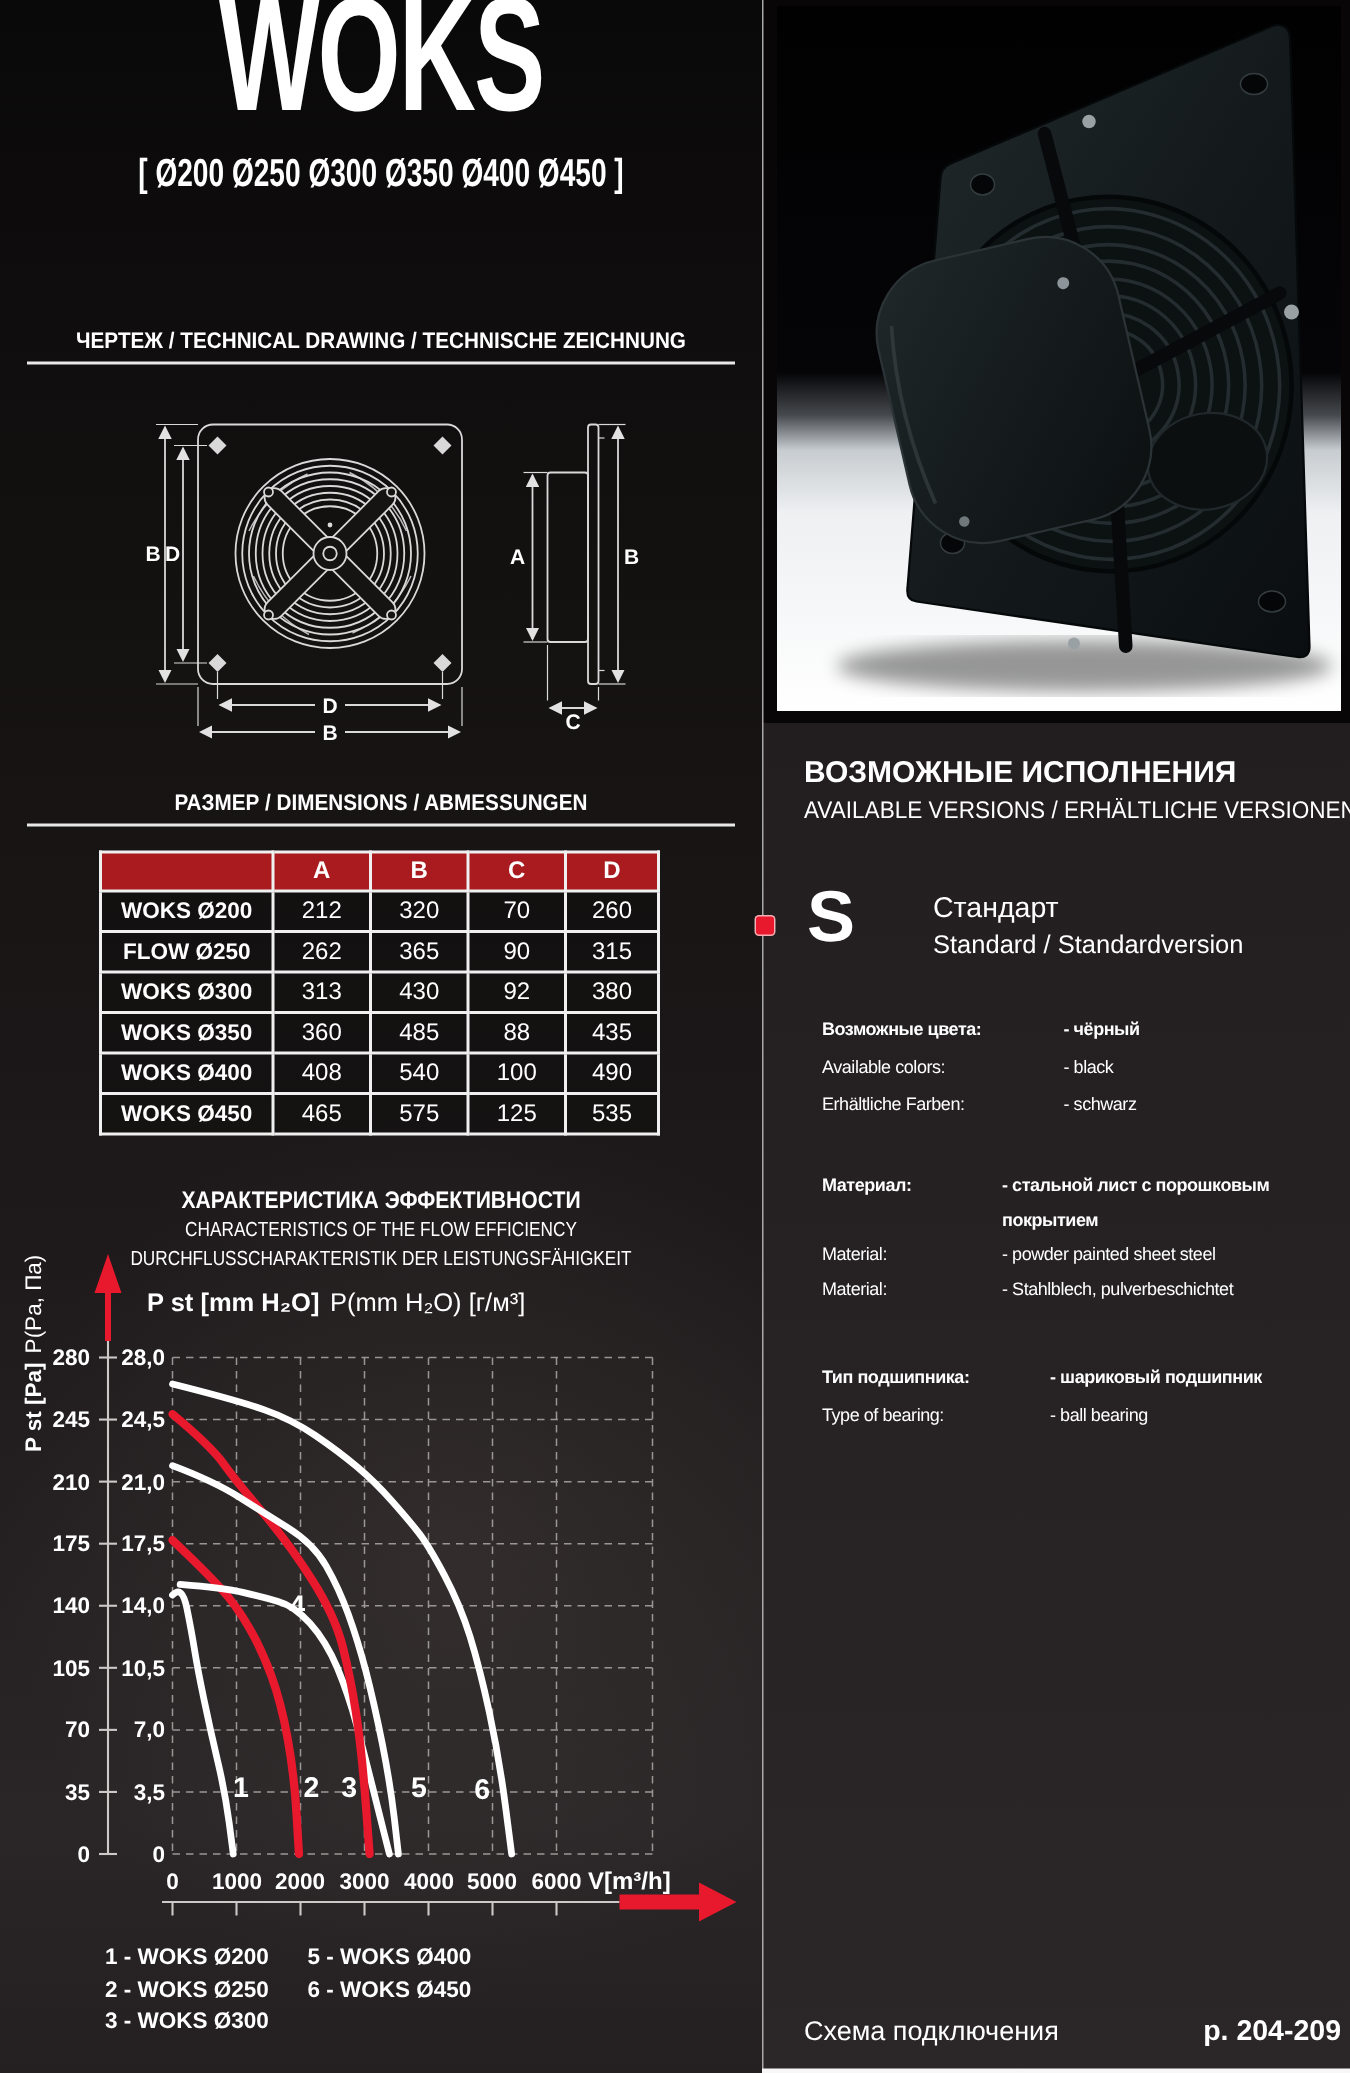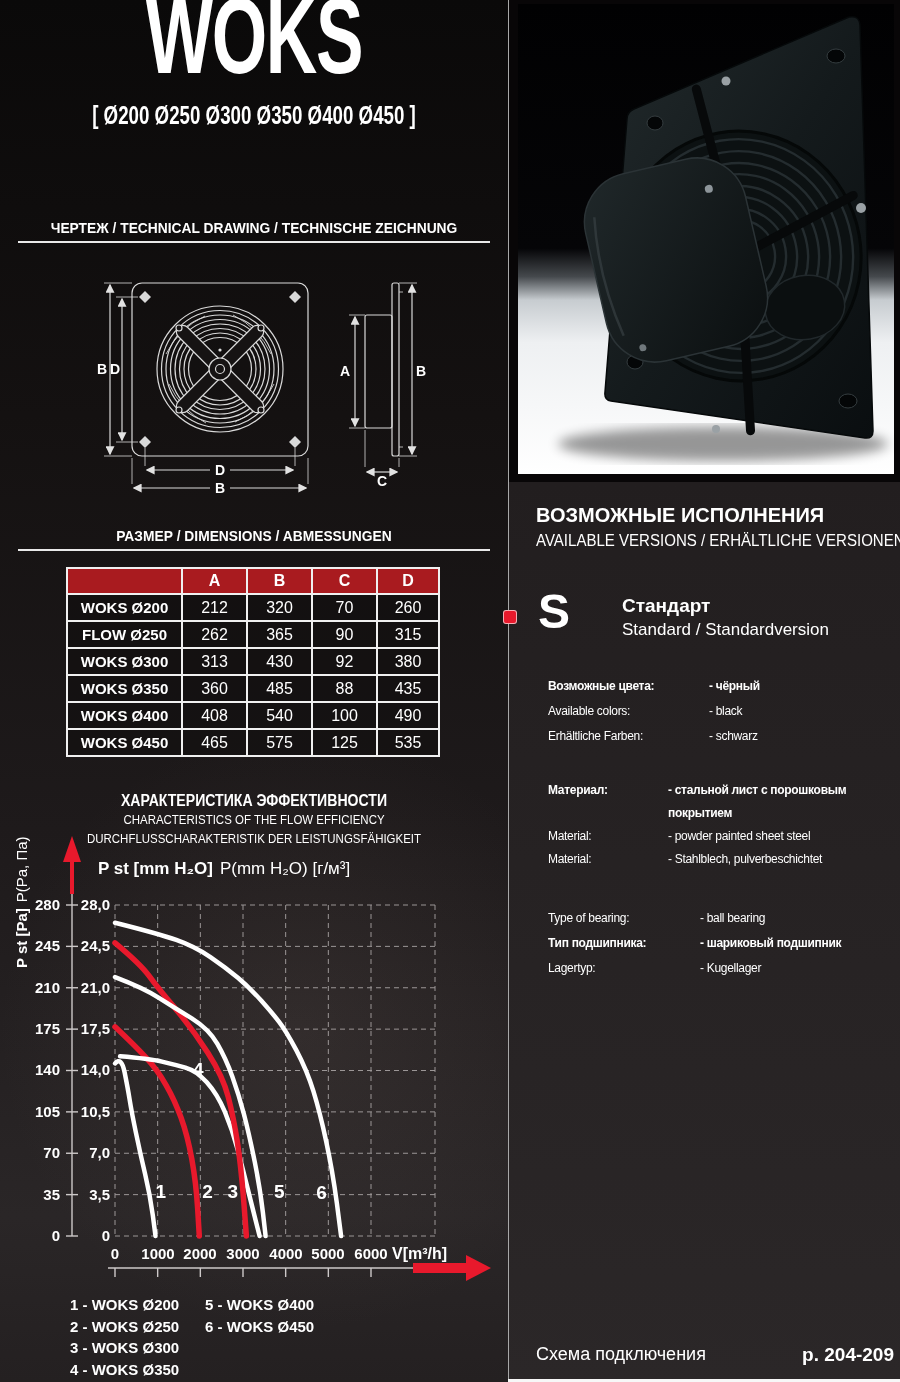--- a/index.html
+++ b/index.html
@@ -53,21 +53,21 @@
     background:linear-gradient(180deg,#010102 0%,#050507 52%,#45494d 58%,#c7ccd0 63%,#eef0f2 72%,#ffffff 100%); }
   .divider-v { position:absolute; left:508px; top:0; width:1px; height:1382px; background:#a8a8a8; }
   .red-marker { position:absolute; left:503px; top:610px; width:14px; height:14px;
     background:#e8192c; border:1px solid rgba(255,255,255,.65); border-radius:3px; z-index:5; }
 
   .v-title { position:absolute; left:28px; top:504px; font-size:20px; font-weight:bold; white-space:nowrap; }
   .v-sub { position:absolute; left:28px; top:532px; font-size:16px; white-space:nowrap;
     transform:scaleX(.94); transform-origin:left top; }
   .v-code { position:absolute; left:30px; top:584px; font-size:48px; font-weight:bold; }
   .v-name { position:absolute; left:114px; top:592px; }
-  .v-name .n1 { font-size:19px; font-weight:bold; line-height:28px; }
+  .v-name .n1 { font-size:19px; font-weight:normal; line-height:28px; }
   .v-name .n2 { font-size:17px; }
 
   .spec { position:absolute; left:40px; width:348px; }
   .srow { display:flex; font-size:12px; line-height:25px; letter-spacing:-.3px; white-space:nowrap; }
   .spec .sl { flex:0 0 auto; }
   .spec-colors { top:674px; } .spec-colors .sl { width:161px; }
   .spec-material { top:779px; } .spec-material .srow { line-height:23px; } .spec-material .sl { width:120px; }
   .spec-bearing { top:906px; } .spec-bearing .sl { width:152px; }
 
   .wiring { position:absolute; left:28px; top:1344px; font-size:18px; font-weight:normal; white-space:nowrap; }
@@ -335,21 +335,20 @@
       <text x="232.8" y="398.2" fill="#fff" font-size="19" font-weight="bold" text-anchor="middle">3</text>
       <text x="198.2" y="276.4" fill="#fff" font-size="19" font-weight="bold" text-anchor="middle">4</text>
       <text x="279.3" y="398.2" fill="#fff" font-size="19" font-weight="bold" text-anchor="middle">5</text>
       <text x="321.5" y="399.4" fill="#fff" font-size="19" font-weight="bold" text-anchor="middle">6</text>
     </svg>
 
   <div class="legend">
     <div><span class="c1">1 - WOKS Ø200</span><span>5 - WOKS Ø400</span></div>
     <div><span class="c1">2 - WOKS Ø250</span><span>6 - WOKS Ø450</span></div>
     <div><span class="c1">3 - WOKS Ø300</span></div>
-    <div><span class="c1">4 - WOKS Ø350</span></div>
   </div>
 </section>
 
 <section class="right-col">
   <div class="photo-frame">
     <div class="photo">
       <svg width="376" height="470" viewBox="0 0 376 470" style="left:0;top:0">
         <defs>
           <linearGradient id="plateG" x1="0" y1="0" x2="1" y2="1">
             <stop offset="0" stop-color="#222a2c"></stop>
@@ -444,32 +443,28 @@
         <span class="sl">Material:</span>
         <span class="sv">- powder painted sheet steel</span>
       </div>
     <div class="srow">
         <span class="sl">Material:</span>
         <span class="sv">- Stahlblech, pulverbeschichtet</span>
       </div>
   </div>
 
   <div class="spec spec-bearing">
+    <div class="srow b">
+        <span class="sl">Тип подшипника:</span>
+        <span class="sv">- шариковый подшипник</span>
+      </div>
     <div class="srow">
         <span class="sl">Type of bearing:</span>
         <span class="sv">- ball bearing</span>
       </div>
-    <div class="srow b">
-        <span class="sl">Тип подшипника:</span>
-        <span class="sv">- шариковый подшипник</span>
-      </div>
-    <div class="srow">
-        <span class="sl">Lagertyp:</span>
-        <span class="sv">- Kugellager</span>
-      </div>
   </div>
 
   <div class="wiring">Схема подключения</div>
   <div class="page-ref">p. 204-209</div>
 </section>
 
 <div class="divider-v"></div>
 <div class="red-marker"></div>
 <div class="bottom-strip"></div>
 

